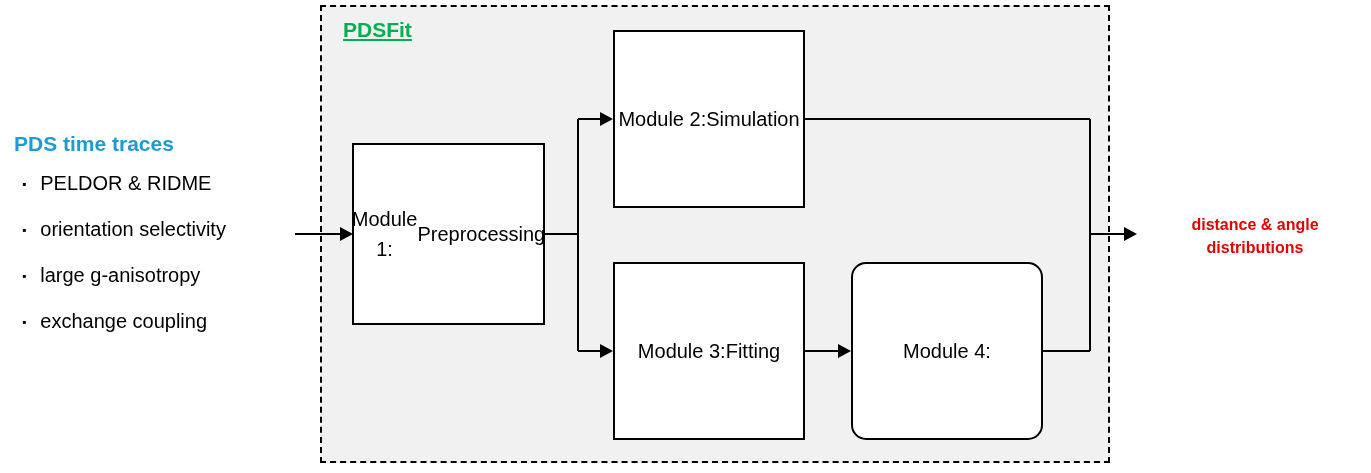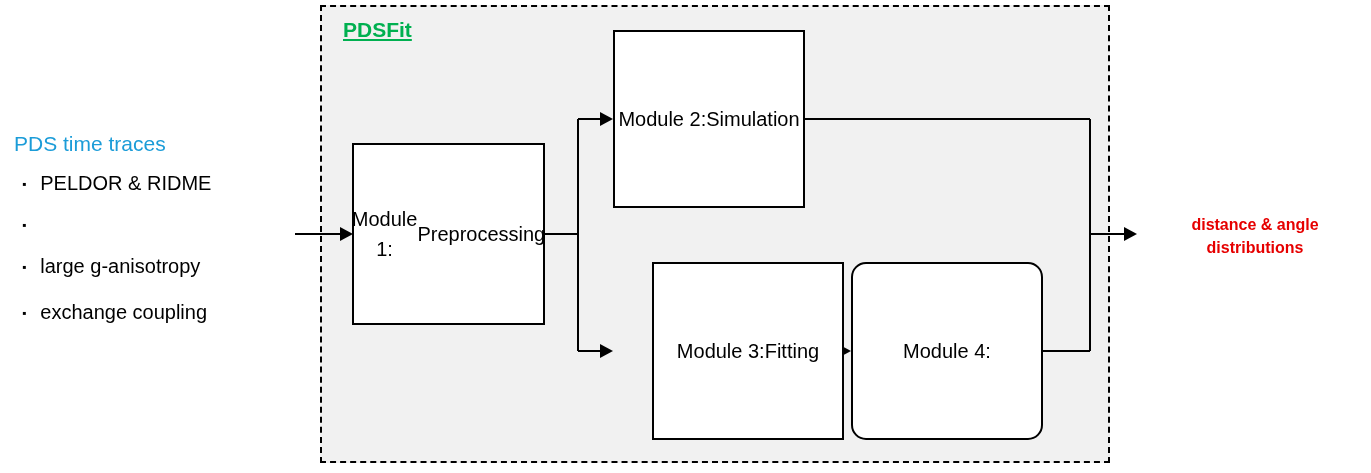--- a/index.html
+++ b/index.html
@@ -18,21 +18,21 @@
 
   
   .input-panel {
     position: absolute;
     left: 14px;
     top: 132px;
     width: 285px;
   }
   .input-title {
     font-size: 21px;
-    font-weight: normal;
+    font-weight: bold;
     color: #1b9cd8;
     margin: 0 0 16px 0;
   }
   .input-list {
     list-style: none;
     margin: 0;
     padding: 0;
   }
   .input-list li {
     font-size: 20px;
@@ -82,21 +82,21 @@
     align-items: center;
     justify-content: center;
     text-align: center;
     font-size: 20px;
     color: #000000;
     line-height: 1.5;
     z-index: 2;
   }
   #module-1 { left: 352px; top: 143px; width: 193px; height: 182px; }
   #module-2 { left: 613px; top: 30px;  width: 192px; height: 178px; }
-  #module-3 { left: 613px; top: 262px; width: 192px; height: 178px; margin-left: 39px; }
+  #module-3 { left: 613px; top: 262px; width: 192px; height: 178px; }
   #module-4 { left: 851px; top: 262px; width: 192px; height: 178px; border-radius: 15px; }
 
   
   #connectors {
     position: absolute;
     left: 0;
     top: 0;
     width: 1371px;
     height: 473px;
     z-index: 1;
@@ -126,20 +126,21 @@
 
   <div class="input-panel">
     <div class="input-title" style="color: rgb(27, 156, 216);">PDS time traces</div>
     <ul class="input-list">
       <li>
         <span class="bullet">▪</span>
         <span>PELDOR &amp; RIDME</span>
       </li>
       <li>
         <span class="bullet">▪</span>
+        <span>orientation selectivity</span>
       </li>
       <li>
         <span class="bullet">▪</span>
         <span>large g-anisotropy</span>
       </li>
       <li>
         <span class="bullet">▪</span>
         <span>exchange coupling</span>
       </li>
     </ul>

